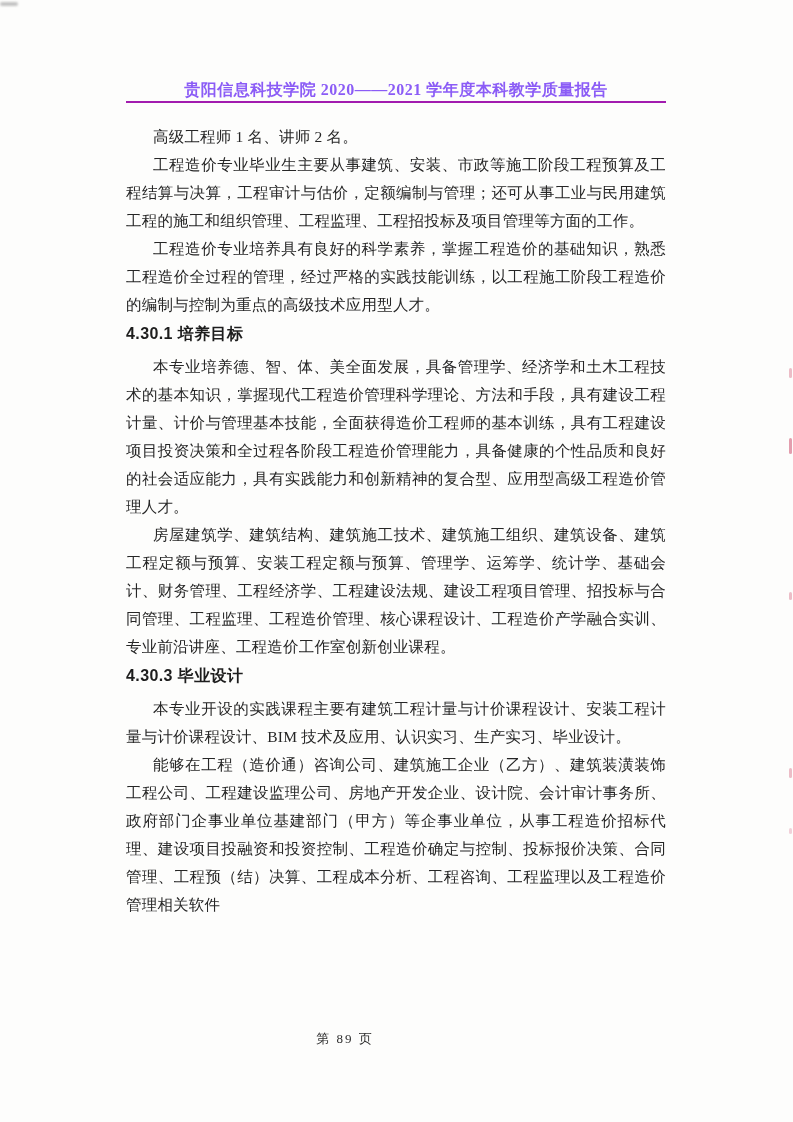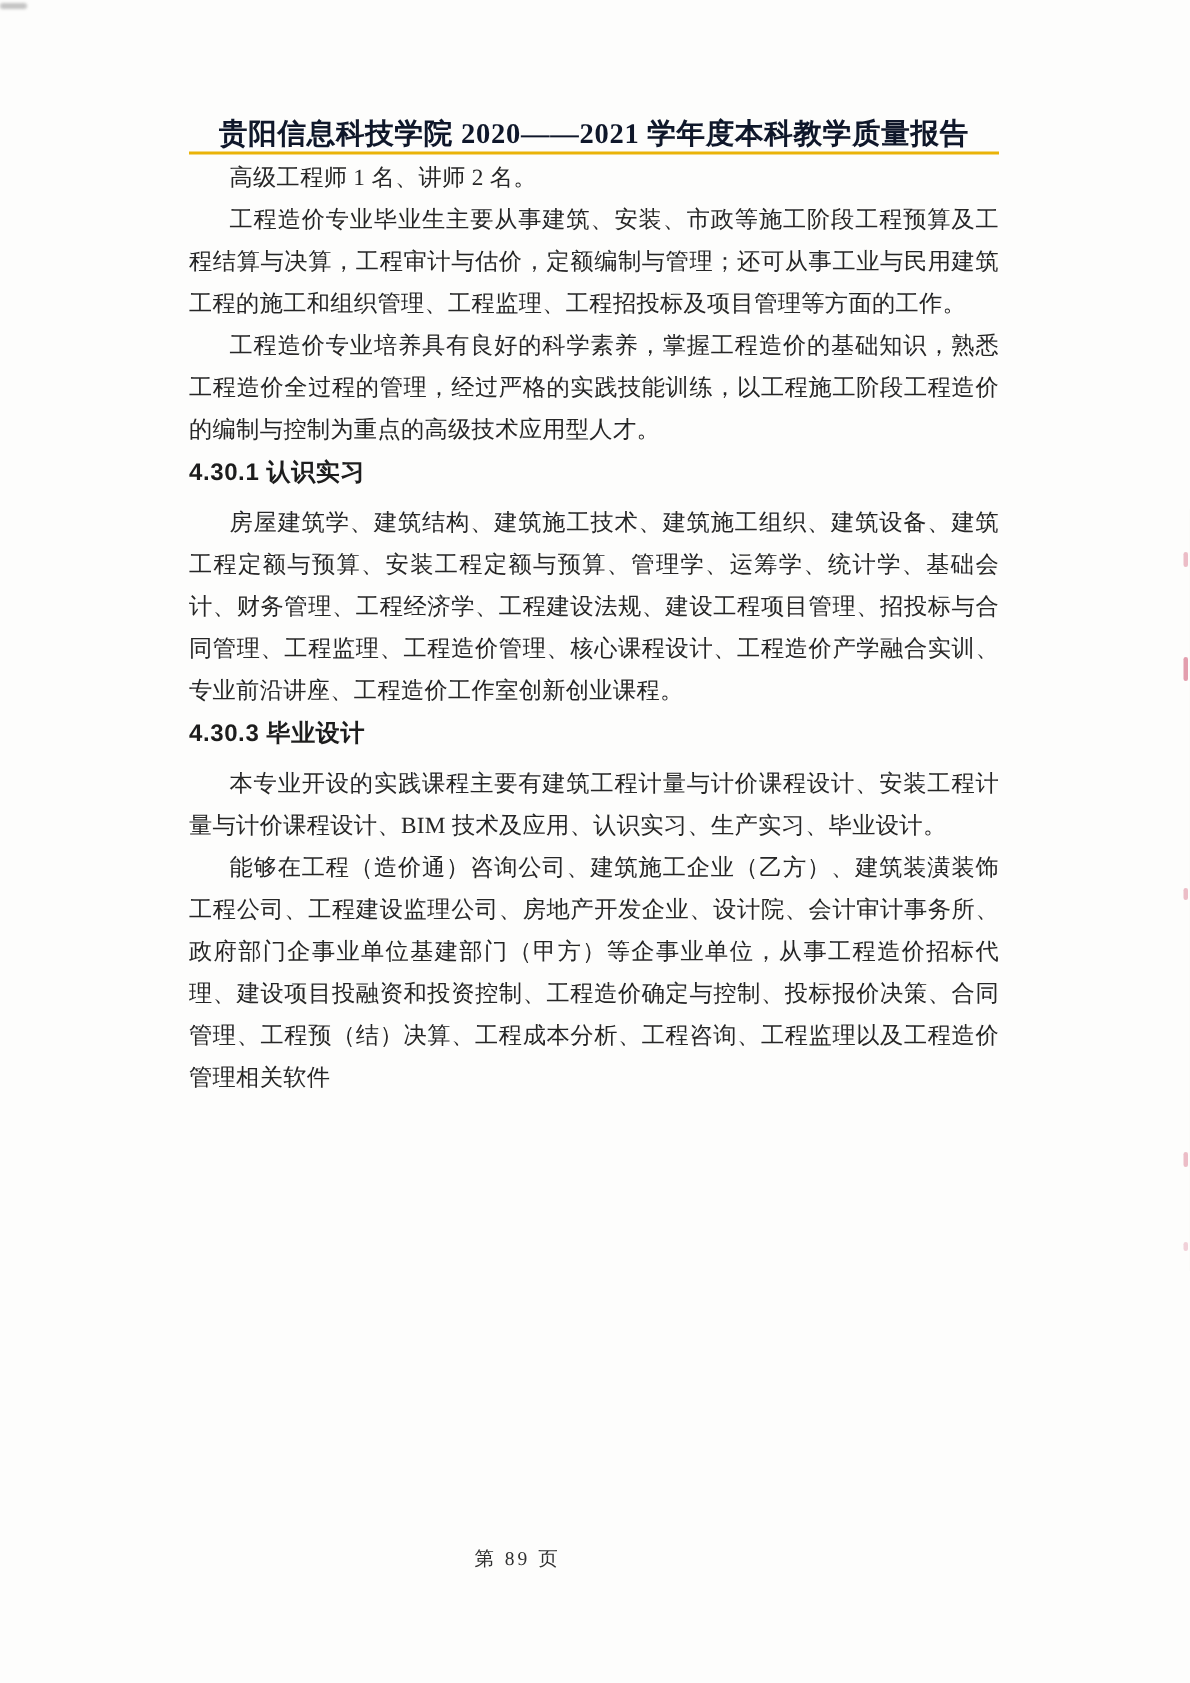--- a/index.html
+++ b/index.html
@@ -22,29 +22,29 @@
   .top-edge-smudge {
     position: absolute;
     top: 2px; left: 0;
     width: 18px; height: 4px;
     background: rgba(90,90,90,0.35);
     border-radius: 2px;
     filter: blur(1px);
   }
   header.page-header {
     text-align: center;
-    font-size: 19px;
+    font-size: 16px;
     font-weight: 600;
     letter-spacing: 0.5px;
-    color: #0f172a;
+    color: #8b5cf6;
     line-height: 16px;
     padding-bottom: 3px;
-    border-bottom: 2px solid #eab308;
+    border-bottom: 2px solid #a21caf;
   }
-  main.page-body { margin-top: 2px; }
+  main.page-body { margin-top: 20px; }
   p.body-para {
     font-size: 15.5px;
     line-height: 28px;
     text-align: justify;
     text-indent: 27px;
     letter-spacing: 0.2px;
     color: #262626;
   }
   h1.chapter-heading {
     font-family: "Liberation Sans", "DejaVu Sans", sans-serif;
@@ -101,21 +101,22 @@
   </header>
 
   <main class="page-body">
 
     <p class="body-para">高级工程师 1 名、讲师 2 名。</p>
 
 
     <p class="body-para">工程造价专业毕业生主要从事建筑、安装、市政等施工阶段工程预算及工程结算与决算，工程审计与估价，定额编制与管理；还可从事工业与民用建筑工程的施工和组织管理、工程监理、工程招投标及项目管理等方面的工作。</p>
     <p class="body-para">工程造价专业培养具有良好的科学素养，掌握工程造价的基础知识，熟悉工程造价全过程的管理，经过严格的实践技能训练，以工程施工阶段工程造价的编制与控制为重点的高级技术应用型人才。</p>
 
-    <h2 class="section-heading">4.30.1 认识实习</h2>
+    <h2 class="section-heading">4.30.1 培养目标</h2>
+    <p class="body-para">本专业培养德、智、体、美全面发展，具备管理学、经济学和土木工程技术的基本知识，掌握现代工程造价管理科学理论、方法和手段，具有建设工程计量、计价与管理基本技能，全面获得造价工程师的基本训练，具有工程建设项目投资决策和全过程各阶段工程造价管理能力，具备健康的个性品质和良好的社会适应能力，具有实践能力和创新精神的复合型、应用型高级工程造价管理人才。</p>
 
     <p class="body-para">房屋建筑学、建筑结构、建筑施工技术、建筑施工组织、建筑设备、建筑工程定额与预算、安装工程定额与预算、管理学、运筹学、统计学、基础会计、财务管理、工程经济学、工程建设法规、建设工程项目管理、招投标与合同管理、工程监理、工程造价管理、核心课程设计、工程造价产学融合实训、专业前沿讲座、工程造价工作室创新创业课程。</p>
 
     <h2 class="section-heading">4.30.3 毕业设计</h2>
     <p class="body-para">本专业开设的实践课程主要有建筑工程计量与计价课程设计、安装工程计量与计价课程设计、BIM 技术及应用、认识实习、生产实习、毕业设计。</p>
 
     <p class="body-para">能够在工程（造价通）咨询公司、建筑施工企业（乙方）、建筑装潢装饰工程公司、工程建设监理公司、房地产开发企业、设计院、会计审计事务所、政府部门企事业单位基建部门（甲方）等企事业单位，从事工程造价招标代理、建设项目投融资和投资控制、工程造价确定与控制、投标报价决策、合同管理、工程预（结）决算、工程成本分析、工程咨询、工程监理以及工程造价管理相关软件</p>
 
   </main>
 

